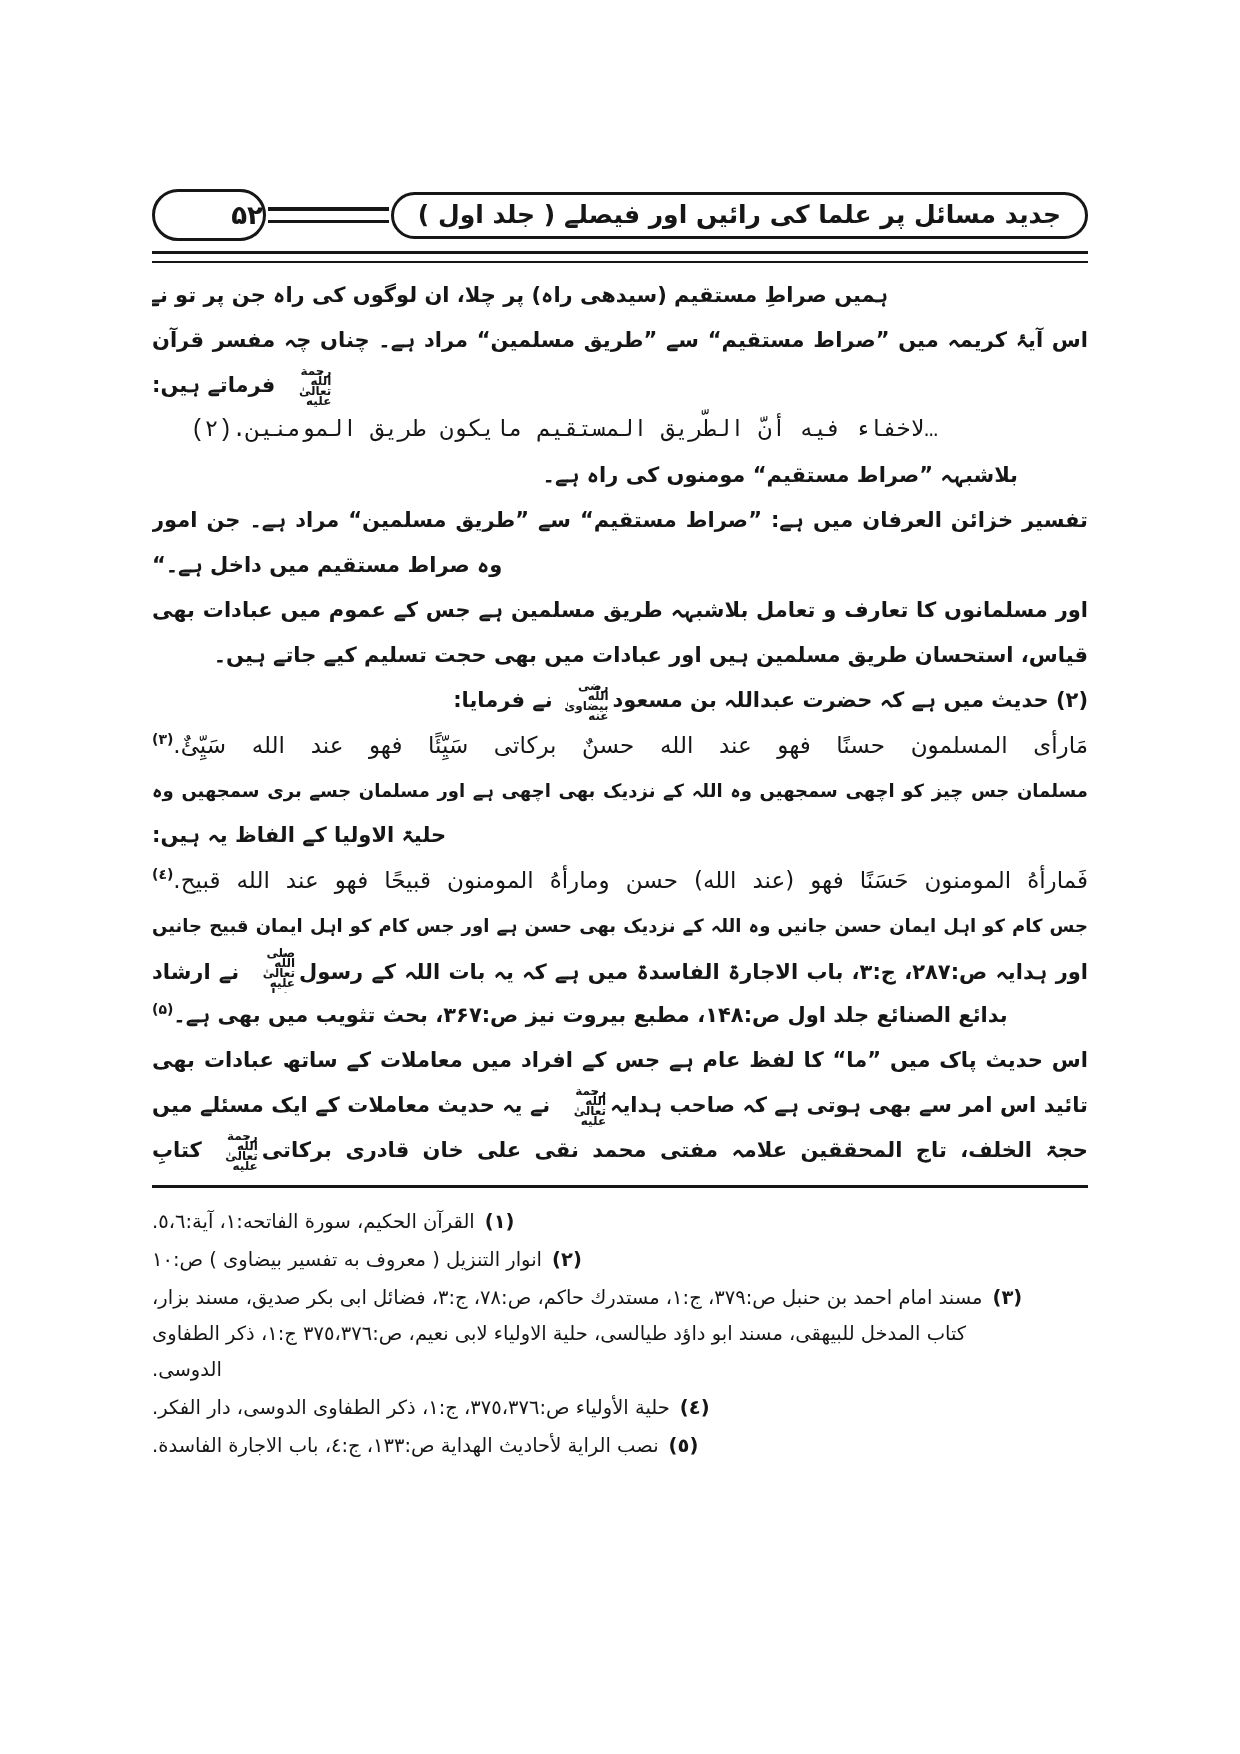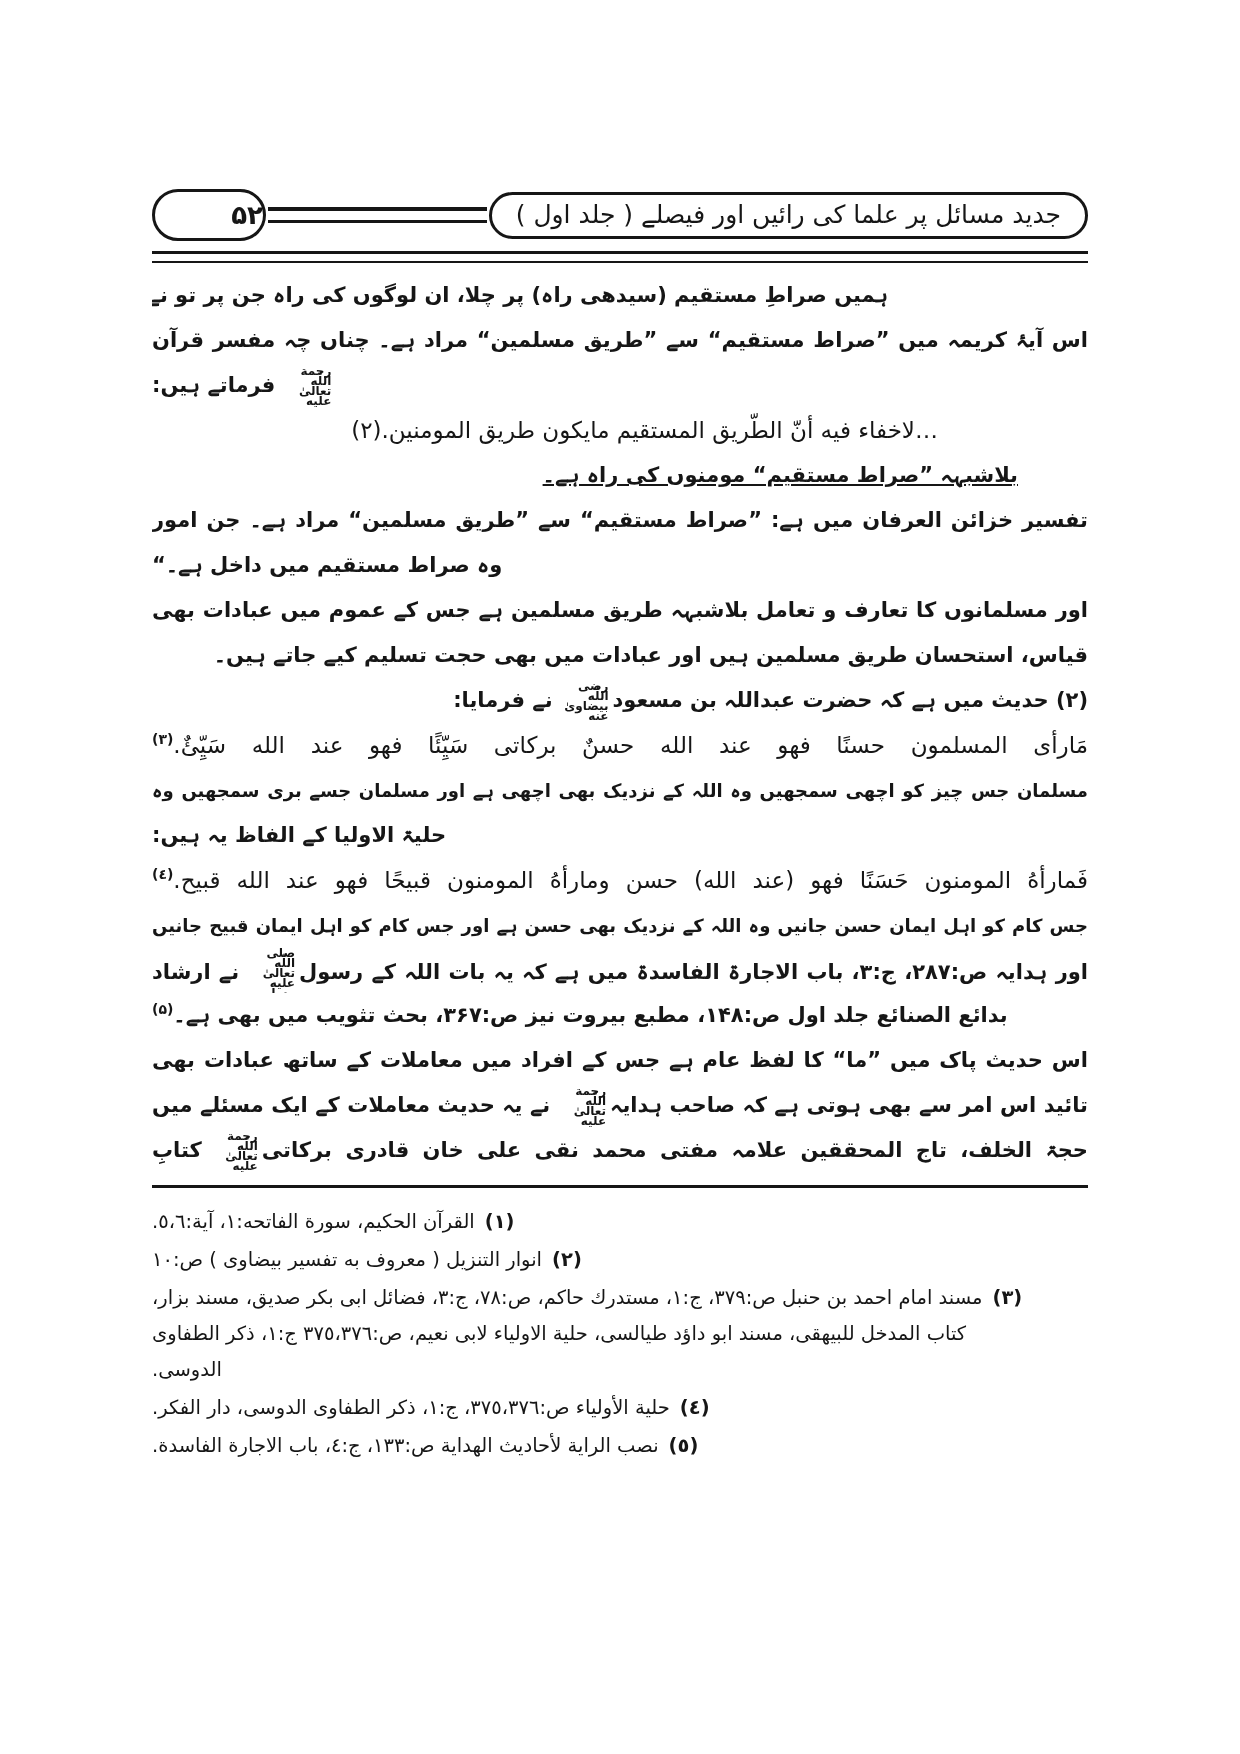--- a/index.html
+++ b/index.html
@@ -14,21 +14,21 @@
     overflow:hidden;
   }
   .inner{padding:186px 152px 0 152px;}
 
   
   .hdr{display:flex;align-items:center;direction:rtl;height:58px;}
   .cartouche{
     flex:0 0 auto;
     border:3px solid #161616;border-radius:30px;
     padding:5px 24px 7px 24px;
-    font-size:25px;font-weight:normal;
+    font-size:25px;font-weight:bold;
     white-space:nowrap;
   }
   .connector{flex:1 1 auto;height:9px;border-top:4px solid #161616;border-bottom:3px solid #161616;margin:0 2px;}
   .pagepill{
     flex:0 0 auto;
     width:108px;height:46px;
     border:3px solid #161616;border-radius:26px;
     display:flex;align-items:center;
     font-size:26px;font-weight:bold;
   }
@@ -85,22 +85,22 @@
       <div class="pagepill">
         <span>۵۲</span>
       </div>
     </div>
     <div class="hdr-rule"></div>
 
     <div class="body" id="body-lines">
         <div class="line urdu r" style="padding-right: 200px;"><span>ہمیں صراطِ مستقیم (سیدھی راہ) پر چلا، ان لوگوں کی راہ جن پر تو نے انعام کیا۔</span></div>
         <div class="line urdu j"><span>اس آیۂ کریمہ میں ”صراط مستقیم“ سے ”طریق مسلمین“ مراد ہے۔ چناں چہ مفسر قرآن حضرت علامہ قاضی بیضاوی</span></div>
         <div class="line urdu l"><span class="honorific">رحمة اللّٰه تعالىٰ عليه</span><span>فرماتے ہیں:</span></div>
-        <div class="line arabic r" style="padding-right: 150px;"><span>…لاخفاء فيه أنّ الطّريق المستقيم مايكون طريق المومنين.(٢)</span></div>
-        <div class="line urdu r" style="padding-right: 70px; text-decoration: underline;"><span>بلاشبہہ ”صراط مستقیم“ مومنوں کی راہ ہے۔</span></div>
+        <div class="line arabic r" style="padding-right: 150px; font-family: Liberation Mono, monospace;"><span>…لاخفاء فيه أنّ الطّريق المستقيم مايكون طريق المومنين.(٢)</span></div>
+        <div class="line urdu r" style="padding-right: 70px;"><span>بلاشبہہ ”صراط مستقیم“ مومنوں کی راہ ہے۔</span></div>
         <div class="line urdu j"><span>تفسیر خزائن العرفان میں ہے: ”صراط مستقیم“ سے ”طریق مسلمین“ مراد ہے۔ جن امور پر بزرگان دین کا عمل رہا ہو</span></div>
         <div class="line urdu l"><span>وہ صراط مستقیم میں داخل ہے۔“</span></div>
         <div class="line urdu j"><span>اور مسلمانوں کا تعارف و تعامل بلاشبہہ طریق مسلمین ہے جس کے عموم میں عبادات بھی یقیناً داخل ہیں، جیسے اجماع،</span></div>
         <div class="line urdu r"><span>قیاس، استحسان طریق مسلمین ہیں اور عبادات میں بھی حجت تسلیم کیے جاتے ہیں۔</span></div>
         <div class="line urdu r"><span>(۲) حدیث میں ہے کہ حضرت عبداللہ بن مسعود</span><span class="honorific">رضى اللّٰه بیضاویٰ عنه</span><span>نے فرمایا:</span></div>
         <div class="line arabic j"><span>مَارأى المسلمون حسنًا فهو عند الله حسنٌ برکاتی سَيِّئًا فهو عند الله سَيِّئٌ.</span><span class="supmark">(٣)</span></div>
         <div class="line translation j"><span>مسلمان جس چیز کو اچھی سمجھیں وہ اللہ کے نزدیک بھی اچھی ہے اور مسلمان جسے بری سمجھیں وہ اللہ کے نزدیک بھی بری ہے۔</span></div>
         <div class="line urdu l"><span>حلیۃ الاولیا کے الفاظ یہ ہیں:</span></div>
         <div class="line arabic j"><span>فَمارأهُ المومنون حَسَنًا فهو (عند الله) حسن ومارأهُ المومنون قبيحًا فهو عند الله قبيح.</span><span class="supmark">(٤)</span></div>
         <div class="line translation j"><span>جس کام کو اہل ایمان حسن جانیں وہ اللہ کے نزدیک بھی حسن ہے اور جس کام کو اہل ایمان قبیح جانیں وہ اللہ کے نزدیک بھی قبیح ہے۔</span></div>

